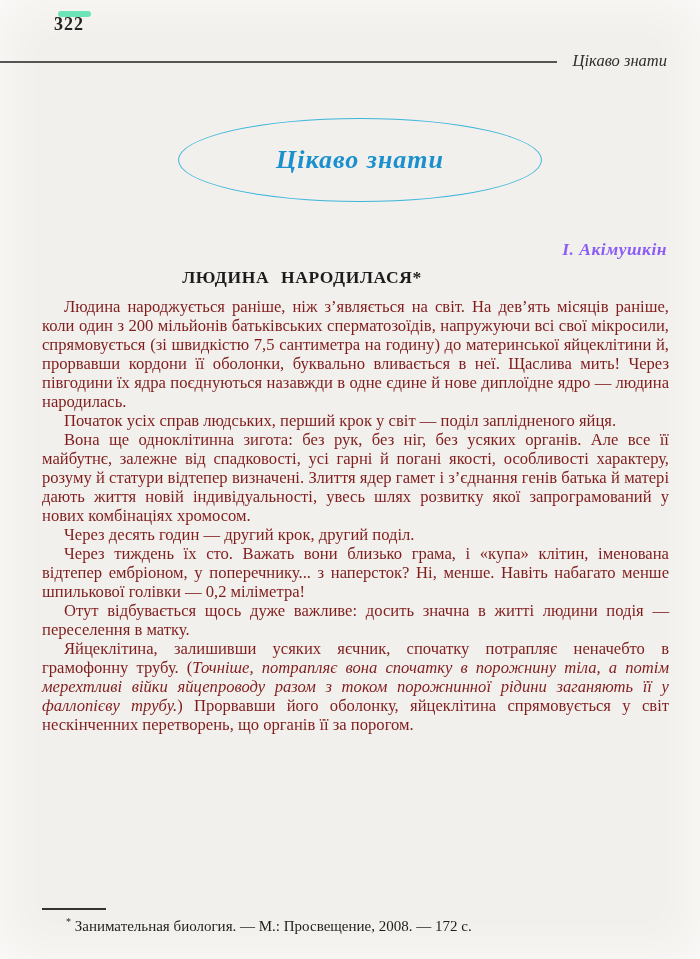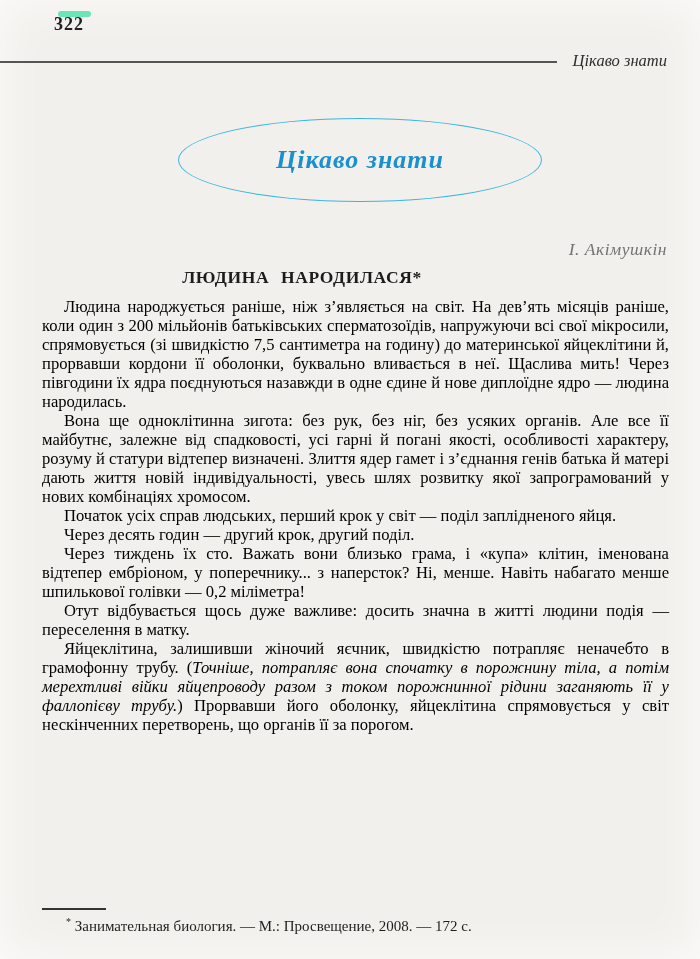--- a/index.html
+++ b/index.html
@@ -42,33 +42,33 @@
     border-radius:50%;
     display:flex; align-items:center; justify-content:center;
     box-sizing:border-box;
   }
   .badge-label {
     font-size:26px; font-weight:bold; font-style:italic;
     color:#1b90cf; letter-spacing:1px;
   }
   .author-byline {
     position:absolute; top:239px; right:33px;
-    font-size:17.5px; font-weight:normal; font-style:italic;
-    color:#737373; letter-spacing:0.5px;
+    font-size:17.5px; font-weight:bold; font-style:italic;
+    color:#8b5cf6; letter-spacing:0.5px;
   }
   .article-title {
     position:absolute; left:42px; top:267px; width:520px;
     text-align:center;
     font-size:17.5px; font-weight:bold; color:#1c1c1c;
     letter-spacing:0.6px; word-spacing:7px;
   }
   .article-body {
     position:absolute; left:42px; top:297px; width:627px;
     font-size:16.6px; line-height:19px;
-    text-align:justify; color:#000000;
+    text-align:justify; color:#7f1d1d;
   }
   .article-body p { margin:0; text-indent:22px; }
   .article-body em { font-style:italic; }
   .footnote-rule {
     position:absolute; left:42px; top:908px;
     width:64px; height:1.5px; background:#333;
   }
   .footnote {
     position:absolute; left:42px; top:916px; width:627px;
     font-size:15px; color:#1e1e1e; text-indent:24px;
@@ -91,25 +91,25 @@
   <div class="interest-badge">
     <span class="badge-label">Цікаво знати</span>
   </div>
 
   <div class="author-byline">І. Акімушкін</div>
 
   <div class="article-title">ЛЮДИНА НАРОДИЛАСЯ*</div>
 
   <div class="article-body">
     <p>Людина народжується раніше, ніж з’являється на світ. На дев’ять місяців раніше, коли один з 200 мільйонів батьківських сперматозоїдів, напружуючи всі свої мікросили, спрямовується (зі швидкістю 7,5 сантиметра на годину) до материнської яйцеклітини й, прорвавши кордони її оболонки, буквально вливається в неї. Щаслива мить! Через півгодини їх ядра поєднуються назавжди в одне єдине й нове диплоїдне ядро — людина народилась.</p>
+    <p>Початок усіх справ людських, перший крок у світ — поділ заплідненого яйця.</p>
     <p>Вона ще одноклітинна зигота: без рук, без ніг, без усяких органів. Але все її майбутнє, залежне від спадковості, усі гарні й погані якості, особливості характеру, розуму й статури відтепер визначені. Злиття ядер гамет і з’єднання генів батька й матері дають життя новій індивідуальності, увесь шлях розвитку якої запрограмований у нових комбінаціях хромосом.</p>
-    <p>Початок усіх справ людських, перший крок у світ — поділ заплідненого яйця.</p>
     <p>Через десять годин — другий крок, другий поділ.</p>
     <p>Через тиждень їх сто. Важать вони близько грама, і «купа» клітин, іменована відтепер ембріоном, у поперечнику... з наперсток? Ні, менше. Навіть набагато менше шпилькової голівки — 0,2 міліметра!</p>
     <p>Отут відбувається щось дуже важливе: досить значна в житті людини подія — переселення в матку.</p>
-    <p><span>Яйцеклітина, залишивши жіночий яєчник, швидкістю потрапляє неначебто в грамофонну трубу. (</span><em>Точніше, потрапляє вона спочатку в порожнину тіла, а потім мерехтливі війки яйцепроводу разом з током порожнинної рідини заганяють її у фаллопієву трубу.</em><span>) Прорвавши його оболонку, яйцеклітина спрямовується у світ нескінченних перетворень, що органів її за порогом.</span></p>
+    <p><span>Яйцеклітина, залишивши усяких яєчник, спочатку потрапляє неначебто в грамофонну трубу. (</span><em>Точніше, потрапляє вона спочатку в порожнину тіла, а потім мерехтливі війки яйцепроводу разом з током порожнинної рідини заганяють її у фаллопієву трубу.</em><span>) Прорвавши його оболонку, яйцеклітина спрямовується у світ нескінченних перетворень, що органів її за порогом.</span></p>
   </div>
 
   <div class="footnote-rule"></div>
 
   <div class="footnote"><sup>*</sup> <span>Занимательная биология. — М.: Просвещение, 2008. — 172 с.</span></div>
 
 </div>
 
 </body></html>

